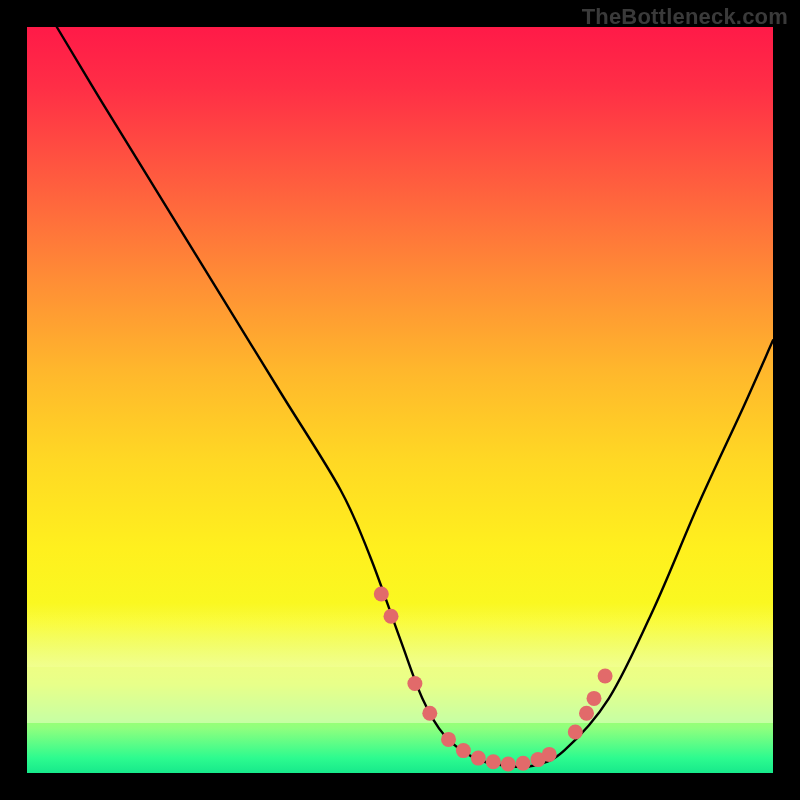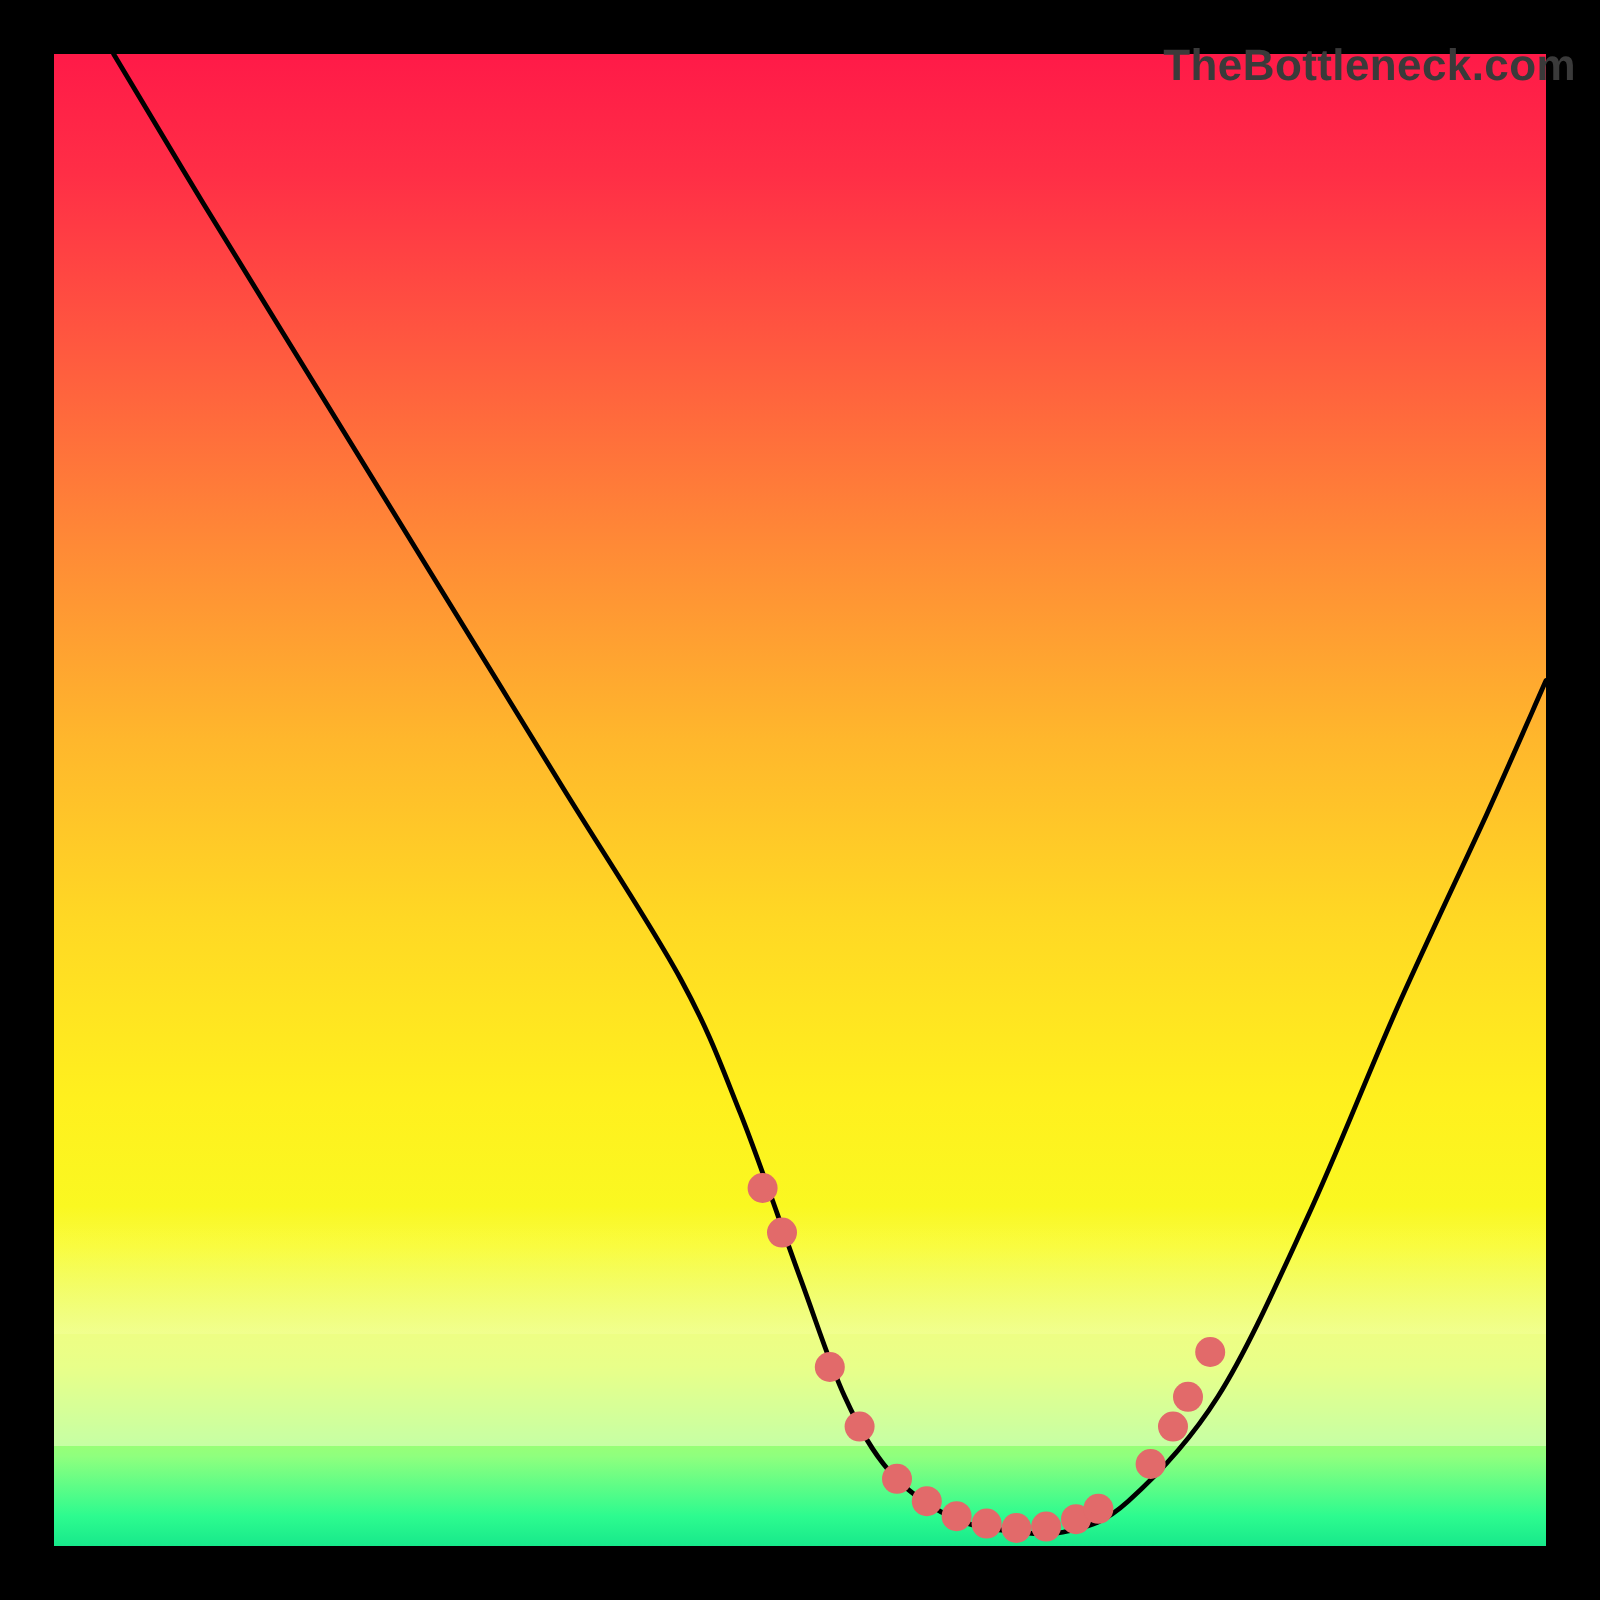--- a/index.html
+++ b/index.html
@@ -13,21 +13,21 @@
     #ffd824 58%,
     #fff01e 70%,
     #f8fb22 80%,
     #d6ff46 88%,
     #8fff7e 94%,
     #2dfb8f 98%,
     #17e98b 100%)}
   .haze{position:absolute;left:27px;width:746px;pointer-events:none}
   .haze1{top:calc(27px + 576px);height:64px;background:linear-gradient(to bottom,rgba(255,255,210,0) 0%,rgba(255,255,210,0.55) 100%)}
   .haze2{top:calc(27px + 640px);height:56px;background:rgba(255,255,220,0.45)}
-  .attribution{position:absolute;top:20px;right:12px;color:#3a3a3a;font-size:22px;font-weight:600;letter-spacing:0.2px}
+  .attribution{position:absolute;top:4px;right:12px;color:#3a3a3a;font-size:22px;font-weight:600;letter-spacing:0.2px}
   svg.curve{position:absolute;left:27px;top:27px;width:746px;height:746px;overflow:visible}
   .dot{fill:#e26a6a}
 </style>
 </head>
 <body>
 
 <div class="frame">
   <div class="plot"></div>
   <div class="haze haze1"></div>
   <div class="haze haze2"></div>

